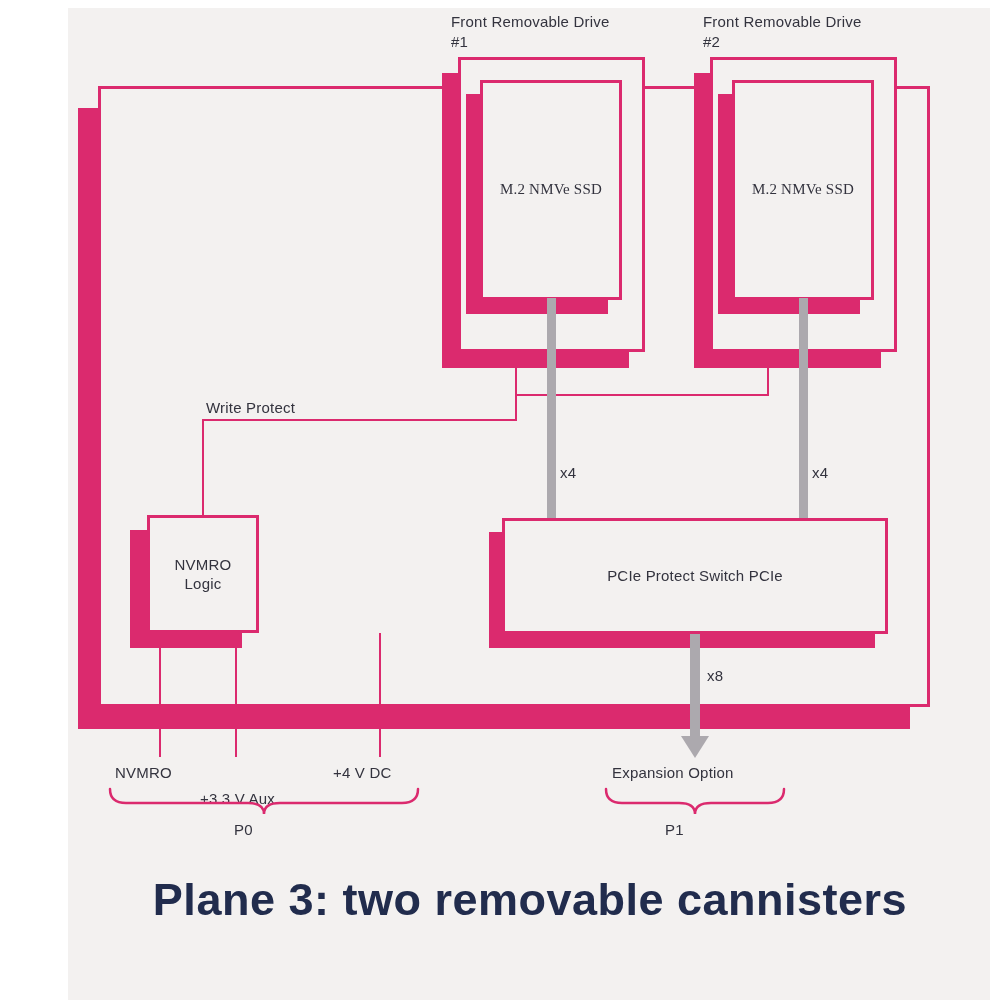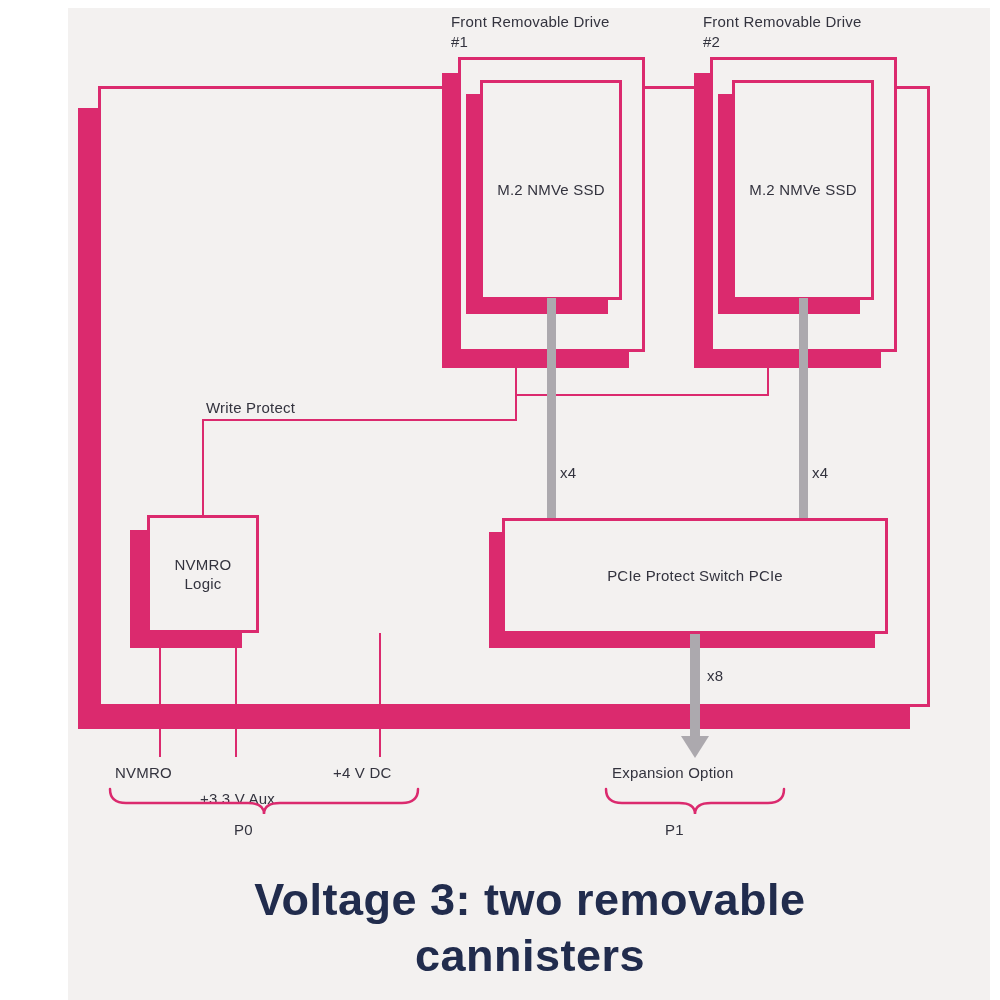--- a/index.html
+++ b/index.html
@@ -16,21 +16,21 @@
   .panel{position:absolute;left:68px;top:8px;width:922px;height:992px;background:var(--panel);}
   .board{position:absolute;left:98px;top:86px;width:832px;height:621px;background:var(--panel);
          border:3px solid var(--accent);box-shadow:-20px 22px 0 0 var(--accent);}
   .aline{position:absolute;background:var(--accent);}
   .gline{position:absolute;background:var(--connector-gray);}
   .box{position:absolute;background:var(--panel);border:3px solid var(--accent);
        display:flex;align-items:center;justify-content:center;text-align:center;}
   .canister{box-shadow:-16px 16px 0 0 var(--accent);}
   .ssd{position:absolute;left:19px;top:20px;width:142px;height:220px;background:var(--panel);
        border:3px solid var(--accent);box-shadow:-14px 14px 0 0 var(--accent);
-       display:flex;align-items:center;justify-content:center;text-align:center;}
+       display:flex;align-items:center;justify-content:center;text-align:center;font-family:Liberation Serif, serif;}
   .chipbox{box-shadow:-17px 15px 0 0 var(--accent);}
   .pciebox{box-shadow:-13px 14px 0 0 var(--accent);}
   .lbl{color:var(--label-text);font-size:15px;line-height:1.3;letter-spacing:.2px;
        white-space:pre-line;font-weight:500;}
   .abs{position:absolute;}
   .ctr{text-align:left;}
   .arrowhead{position:absolute;width:0;height:0;
        border-left:14px solid transparent;border-right:14px solid transparent;
        border-top:22px solid var(--connector-gray);}
   .brace{position:absolute;color:var(--accent);}
@@ -97,15 +97,15 @@
 
   <svg class="brace" style="left:108px;top:787px" width="312" height="28" viewBox="0 0 312 28">
     <path d="M 2 2 Q 2 16 18 16 L 140 16 Q 156 16 156 27 Q 156 16 172 16 L 294 16 Q 310 16 310 2" fill="none" stroke="currentColor" stroke-width="2.5" stroke-linecap="round"></path>
   </svg>
   <svg class="brace" style="left:604px;top:787px" width="182" height="28" viewBox="0 0 182 28">
     <path d="M 2 2 Q 2 16 18 16 L 75 16 Q 91 16 91 27 Q 91 16 107 16 L 164 16 Q 180 16 180 2" fill="none" stroke="currentColor" stroke-width="2.5" stroke-linecap="round"></path>
   </svg>
   <div class="lbl abs ctr" style="left:234px;top:820px;width:60px">P0</div>
   <div class="lbl abs ctr" style="left:665px;top:820px;width:60px">P1</div>
 
-  <div class="title">Voltage 3: two removable cannisters</div>
+  <div class="title">Plane 3: two removable cannisters</div>
 
 </div>
 
 </body></html>

